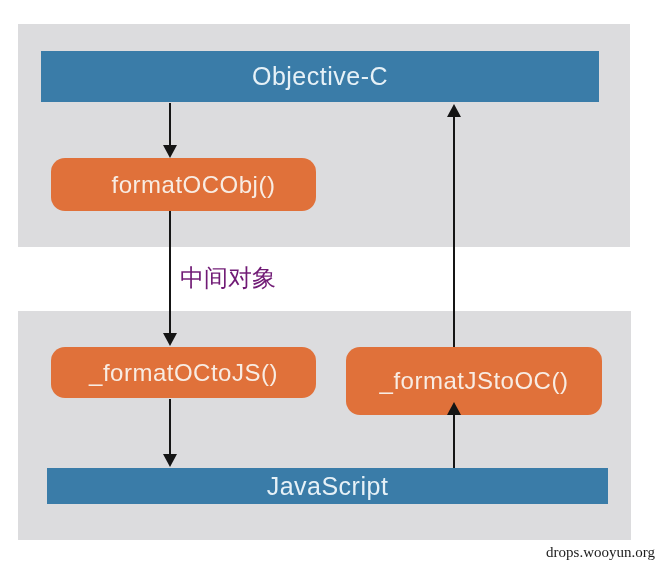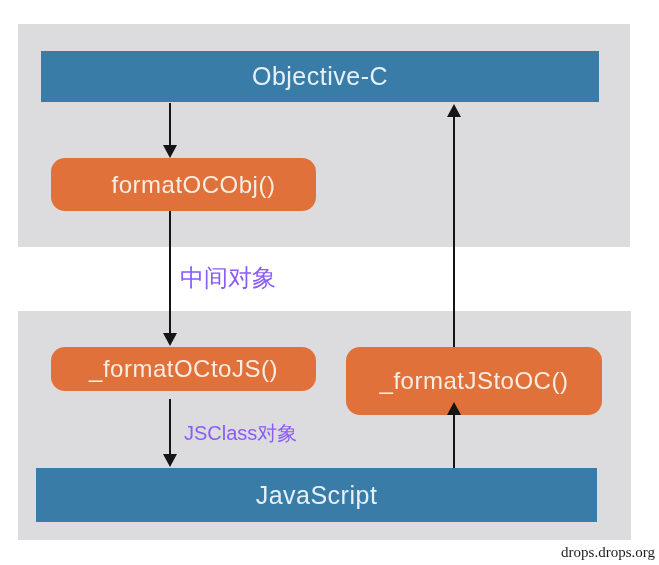--- a/index.html
+++ b/index.html
@@ -26,36 +26,36 @@
     background: #3a7ca8;
     color: #e6f1f7;
     display: flex;
     align-items: center;
     justify-content: center;
     font-size: 25px;
     font-weight: 300;
     letter-spacing: 0.5px;
   }
   .bar-objc { left: 41px; top: 51px;  width: 558px; height: 51px; }
-  .bar-js   { left: 36px; top: 468px; width: 561px; height: 54px; }
+  .bar-js   { left: 47px; top: 468px; width: 561px; height: 36px; }
 
   .pill {
     position: absolute;
     background: #e0713a;
     color: #f8ece3;
     border-radius: 14px;
     display: flex;
     align-items: center;
     justify-content: center;
     font-size: 24px;
     font-weight: 300;
     letter-spacing: 0.5px;
   }
   .pill-formatocobj  { left: 51px;  top: 158px; width: 265px; height: 53px; padding-left: 20px; }
-  .pill-formatoctojs { left: 51px;  top: 347px; width: 265px; height: 44px; }
+  .pill-formatoctojs { left: 51px;  top: 347px; width: 265px; height: 51px; }
   .pill-formatjstooc { left: 346px; top: 347px; width: 256px; height: 68px; }
 
   .arrow {
     position: absolute;
     width: 14px;
     display: flex;
     flex-direction: column;
     align-items: center;
   }
   .arrow .line {
@@ -76,21 +76,21 @@
     border-bottom: 13px solid #151515;
   }
   .arrow-1 { left: 163px; top: 103px; height: 55px; }
   .arrow-2 { left: 163px; top: 211px; height: 135px; }
   .arrow-3 { left: 163px; top: 399px; height: 68px; }
   .arrow-4 { left: 447px; top: 402px; height: 66px; }
   .arrow-5 { left: 447px; top: 104px; height: 243px; }
 
   .edge-label {
     position: absolute;
-    color: #8b5cf6;
+    color: #701a75;
     white-space: nowrap;
   }
   .edge-label-mid {
     left: 180px; top: 262px;
     font-size: 24px;
   }
   .edge-label-jsclass {
     left: 184px; top: 420px;
     font-size: 20px;
   }
@@ -149,17 +149,16 @@
     <div class="line"></div>
   </div>
 
   <div class="arrow arrow-5">
     <div class="head-up"></div>
     <div class="line"></div>
   </div>
 
   <div class="edge-label edge-label-mid">中间对象</div>
 
-  <div class="edge-label edge-label-jsclass">JSClass对象</div>
 
-  <div class="watermark">drops.drops.org</div>
+  <div class="watermark">drops.wooyun.org</div>
 
 </div>
 
 </body></html>

